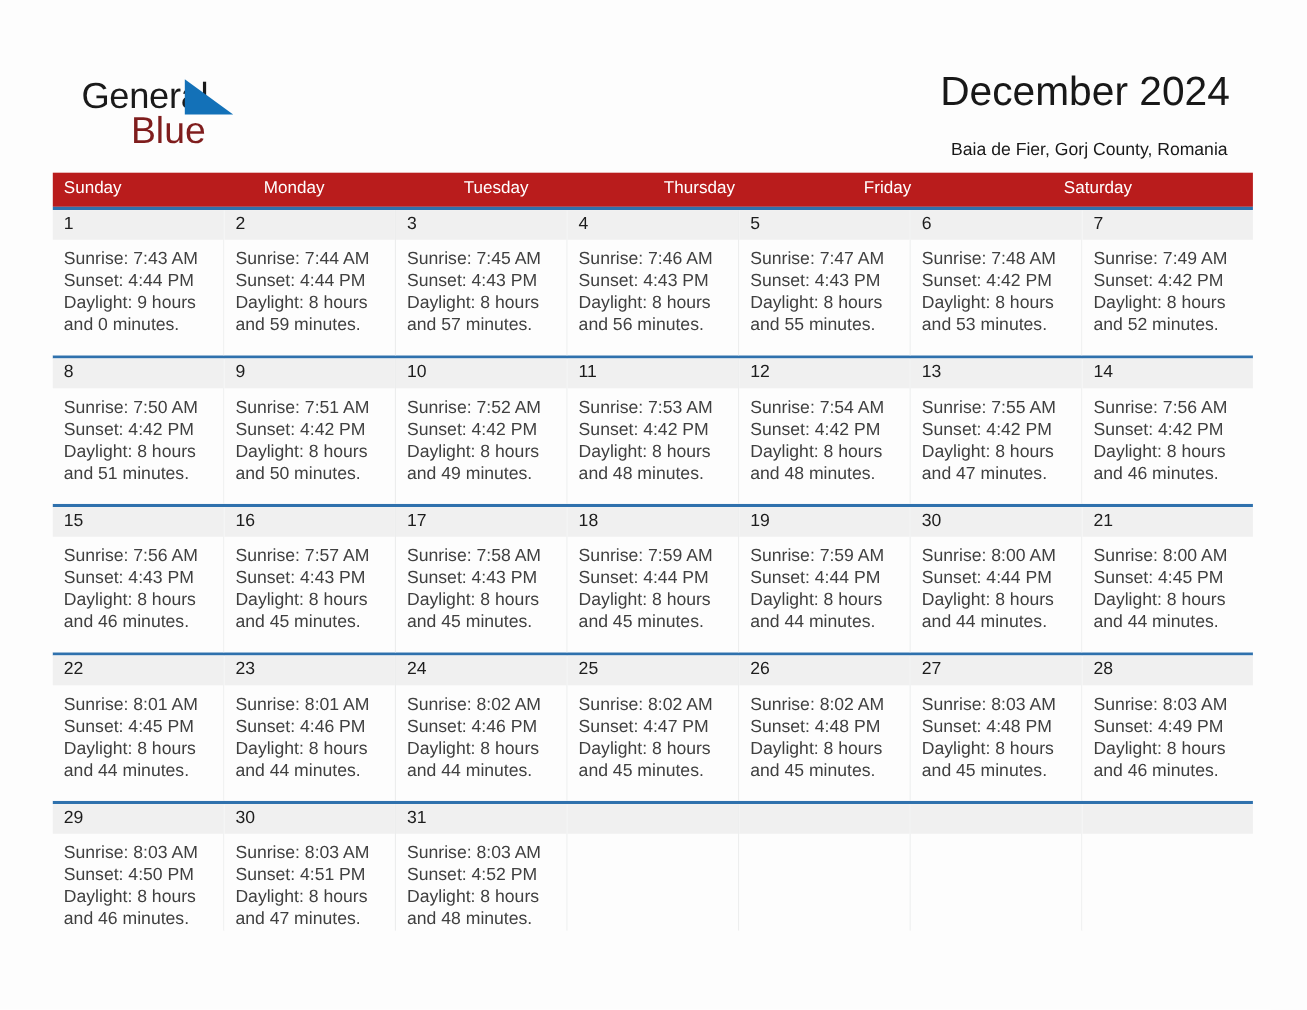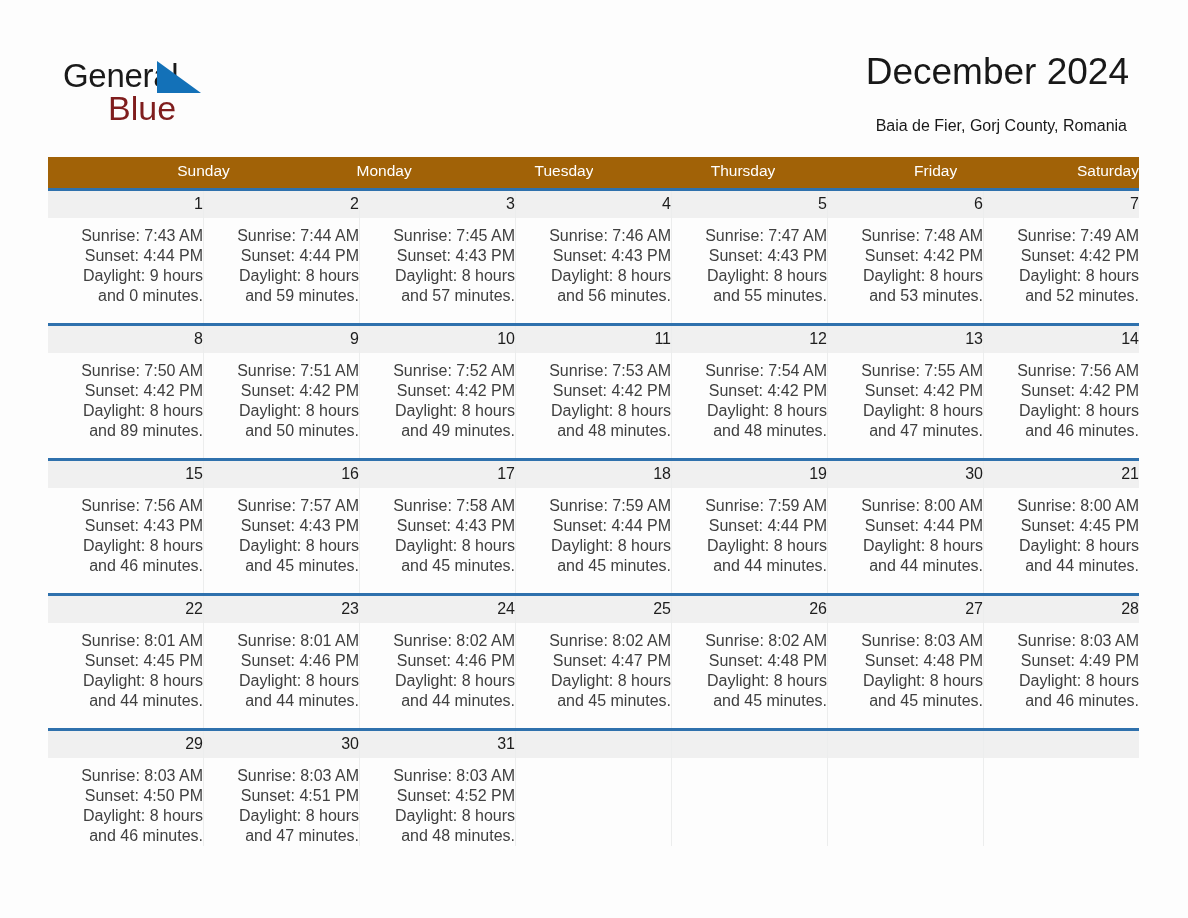--- a/index.html
+++ b/index.html
@@ -8,22 +8,21 @@
     width: 1188px; height: 918px;
     background: #ffffff;
     font-family: "Liberation Sans", sans-serif;
     -webkit-font-smoothing: antialiased;
   }
   .page {
     position: relative;
     width: 1188px;
     height: 918px;
     background: #fdfdfd;
-    padding: 5px;
-    text-align: right;
+    padding: 16px;
   }
 
   
   .masthead {
     position: relative;
     height: 150px;
     padding: 0 52px;
   }
   .logo {
     position: absolute;
@@ -83,21 +82,21 @@
 
   
   .calendar {
     position: absolute;
     left: 48px;
     top: 157px;
     width: 1091px;
   }
   .weekdays {
     display: flex;
-    background: #a16207;
+    background: #b91c1c;
     height: 31px;
   }
   .weekday {
     flex: 1 1 0;
     color: #ffffff;
     font-size: 15.5px;
     padding: 5px 0 0 10px;
     line-height: 1.2;
     white-space: nowrap;
     overflow: hidden;
@@ -222,21 +221,21 @@
             </div>
           </div>
         </div>
         <div class="week">
           <div class="day">
             <div class="day-num-strip">8</div>
             <div class="day-info">
               <div>Sunrise: 7:50 AM</div>
               <div>Sunset: 4:42 PM</div>
               <div>Daylight: 8 hours</div>
-              <div>and 89 minutes.</div>
+              <div>and 51 minutes.</div>
             </div>
           </div>
           <div class="day">
             <div class="day-num-strip">9</div>
             <div class="day-info">
               <div>Sunrise: 7:51 AM</div>
               <div>Sunset: 4:42 PM</div>
               <div>Daylight: 8 hours</div>
               <div>and 50 minutes.</div>
             </div>

